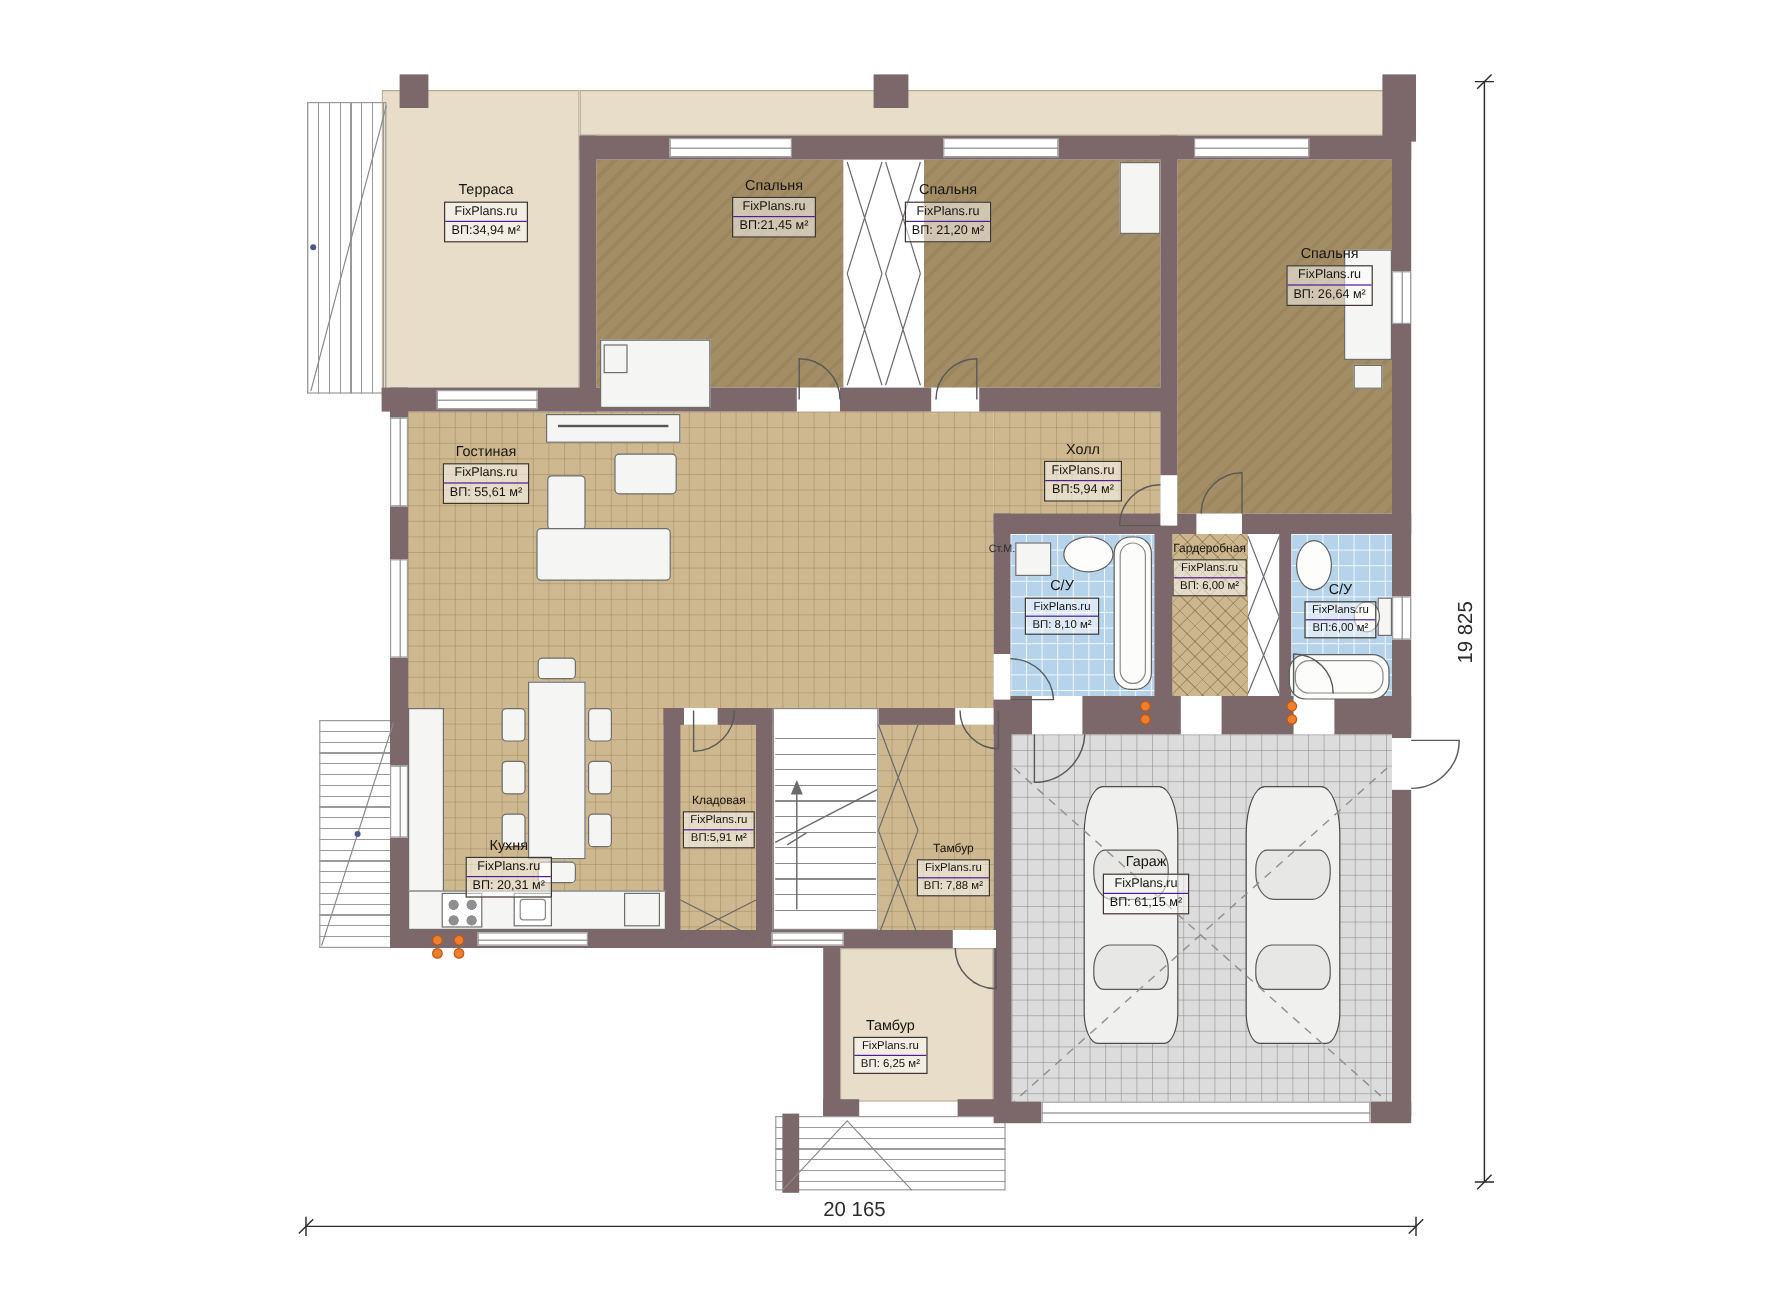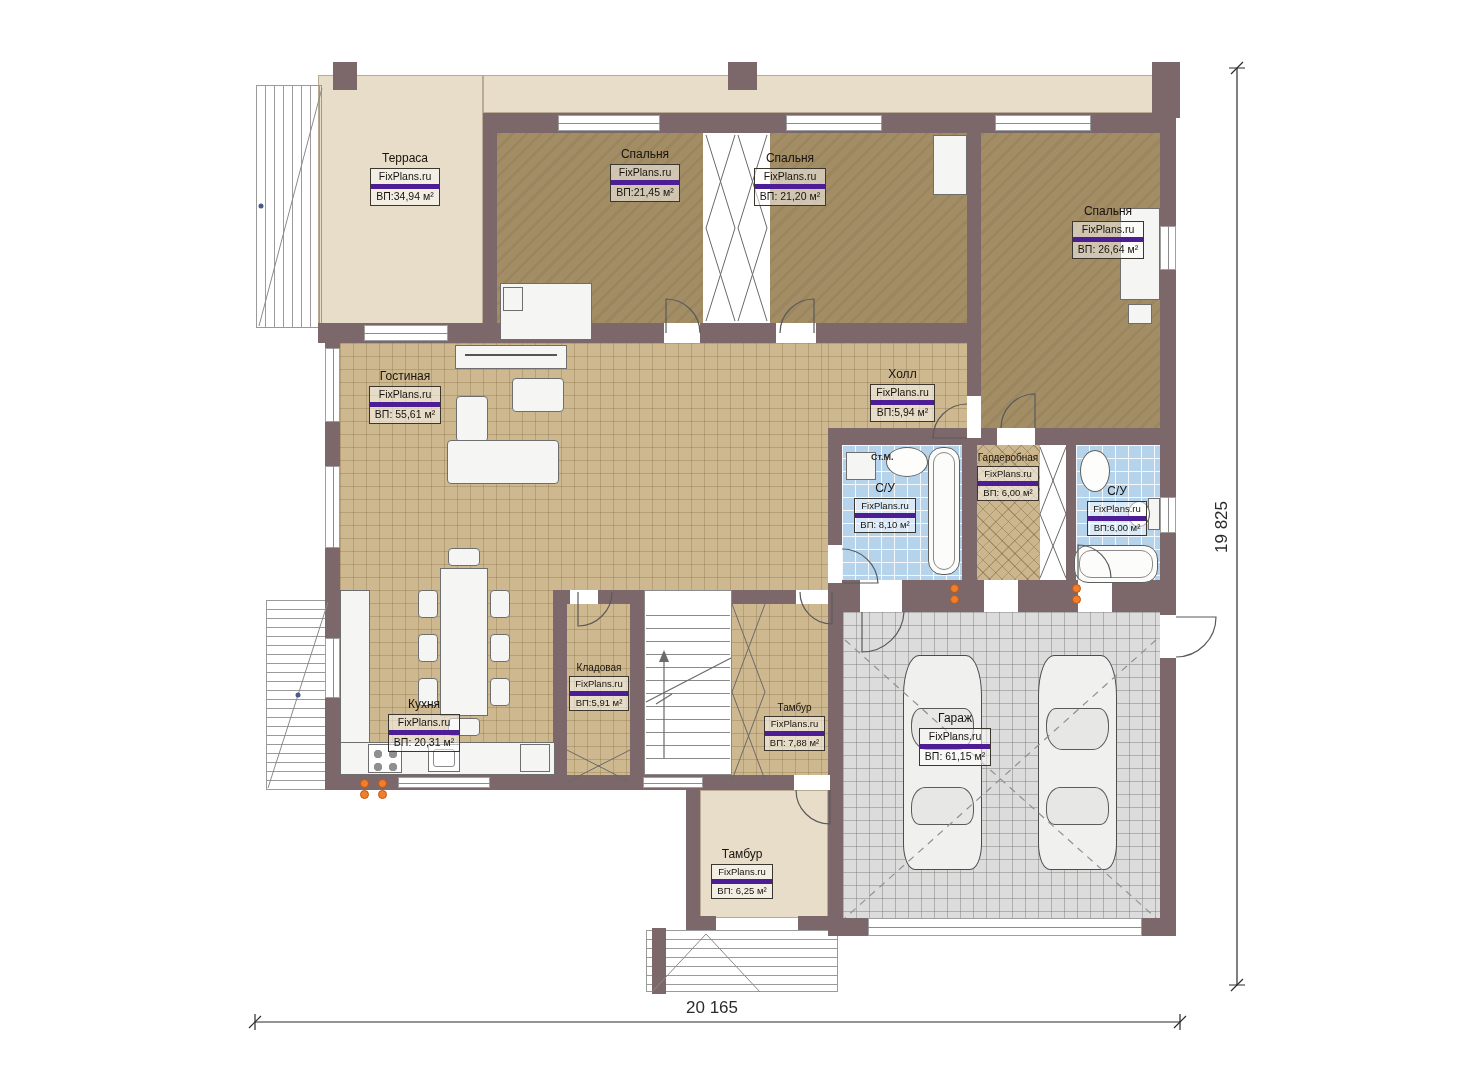--- a/index.html
+++ b/index.html
@@ -26,21 +26,21 @@
   .steps-h{background-image:repeating-linear-gradient(180deg,#9a9a9a 0 1px,transparent 1px 9px);z-index:2}
   .stairbox{background:#fff;outline:1px solid #8a8a8a;outline-offset:-1px;z-index:6}
   .rad{display:flex;flex-direction:column;gap:2px;z-index:9}
   .rad i{width:7px;height:7px;border-radius:50%;background:#ef7f2e;border:1px solid #c1560f}
   .overlay{position:absolute;left:0;top:0;z-index:8;pointer-events:none}
   .room-label{position:absolute;text-align:center;color:#17130e;z-index:10}
   .rn{font-weight:400;font-size:12px;line-height:1.15;margin-bottom:2px}
   .rn-s{font-size:10px}
   .rb{display:inline-block;border:1px solid #3b362e;background:rgba(255,255,255,.5);font-size:10.5px;line-height:1.3}
   .rb-s{font-size:9.5px}
-  .rb .br{border-bottom:5px solid #4c1d95;padding:1px 5px;white-space:nowrap}
+  .rb .br{border-bottom:1px solid #4c1d95;padding:1px 5px;white-space:nowrap}
   .rb .ar{padding:1px 5px;white-space:nowrap}
   .note{position:absolute;font-size:9px;color:#2a2a2a;z-index:10;white-space:nowrap}
   .dim{position:absolute;font-size:17px;color:#2b2b2b;text-align:center;z-index:10}
   .tub{position:absolute;background:#fcfcfa;border:1.5px solid #5f5f5f;border-radius:14px;z-index:7;box-sizing:border-box}
   .tub::after{content:"";position:absolute;inset:4px;border:1px solid #8a8a8a;border-radius:12px}
   .sink{position:absolute;background:#fdfdfb;border:1.5px solid #5f5f5f;border-radius:50%;z-index:7;box-sizing:border-box}
   .car{position:absolute;background:#f0f0ee;border:1.5px solid #4c4c4c;border-radius:16px 16px 12px 12px/40px 40px 26px 26px;z-index:7;box-sizing:border-box}
   .car i{position:absolute;left:7px;right:7px;border:1px solid #5a5a5a;background:#e7e7e5;display:block}
   .car i.f{top:52px;height:40px;border-radius:10px 10px 16px 16px/16px 16px 22px 22px}
   .car i.r{bottom:44px;height:36px;border-radius:14px 14px 9px 9px/20px 20px 13px 13px}
@@ -282,18 +282,18 @@
   </div>
   <div class="room-label" style="left:905px;top:712px;width:100px;">
     <div class="rn">Гараж</div>
     <div class="rb"><div class="br">FixPlans.ru</div><div class="ar">ВП: 61,15 м²</div></div>
   </div>
   <div class="room-label" style="left:698px;top:848px;width:88px;">
     <div class="rn">Тамбур</div>
     <div class="rb rb-s"><div class="br">FixPlans.ru</div><div class="ar">ВП: 6,25 м²</div></div>
   </div>
 
-  <div class="note" style="left:871px;top:452px;font-weight:bold;">Ст.М.</div>
+  <div class="note" style="left:824px;top:452px;">Ст.М.</div>
 
   <div class="dim" style="left:632px;top:998px;width:160px;height:20px;">20 165</div>
   <div class="dim" style="left:1162px;top:517px;width:120px;height:20px;transform:rotate(-90deg);">19 825</div>
 
 </div>
 
 </body></html>

